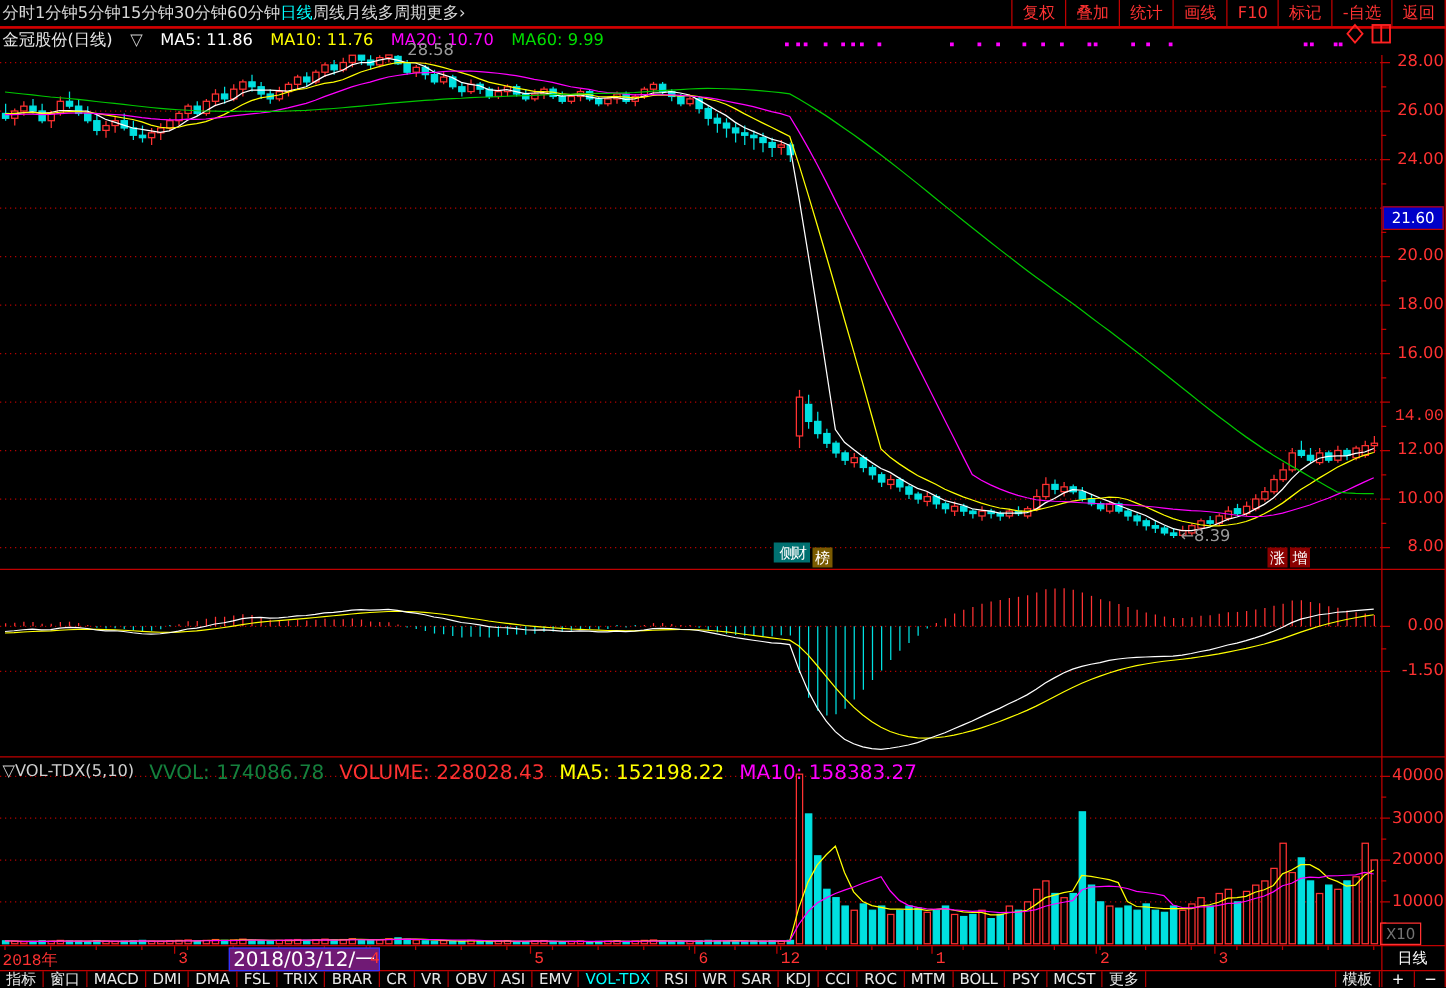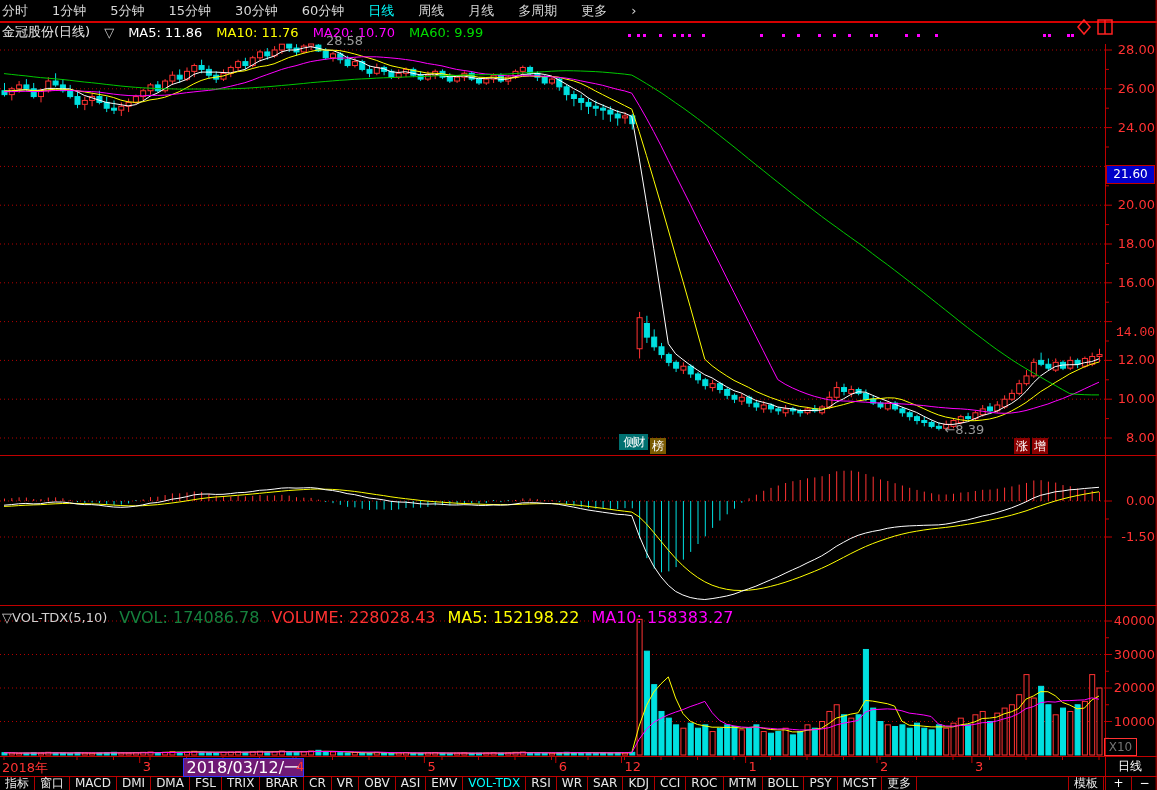--- a/index.html
+++ b/index.html
@@ -1,40 +1,40 @@
 <!DOCTYPE html>
 <html><head>
 <meta charset="utf-8">
 <style>
   html,body{margin:0;padding:0;background:#000;}
   #screen{position:relative;width:1157px;height:790px;background:#000;overflow:hidden;
           font-family:"DejaVu Sans","Liberation Sans",sans-serif;-webkit-font-smoothing:none;}
   
   #menubar{position:absolute;left:0;top:0;width:1157px;height:21px;border-bottom:2px solid #d40000;}
-  #menu-left{position:absolute;left:2px;top:0;height:21px;display:flex;align-items:center;gap:24px;}
+  #menu-left{position:absolute;left:2px;top:0;height:21px;display:flex;align-items:center;gap:0;}
   .mitem{color:#d8d8d8;font-size:13px;line-height:21px;white-space:nowrap;cursor:default;}
   .mitem.active{color:#00ffff;}
   #menu-right{position:absolute;right:1px;top:0;height:21px;display:flex;}
   .ritem{color:#ff3232;font-size:13px;line-height:21px;padding:0 8px;border-left:1px solid #c00000;white-space:nowrap;}
   
   #title-bar{position:absolute;left:2px;top:23px;height:18px;display:flex;gap:14px;align-items:center;}
   #title-bar span{font-size:13px;white-space:nowrap;}
   
   #chart-svg{position:absolute;left:0;top:0;}
   
   .axis-label{position:absolute;left:1108px;width:47px;text-align:right;color:#ff3232;font-size:13px;}
   .badge{position:absolute;left:1106px;width:47px;height:17px;background:#0000c8;border:1px solid #c00000;
          color:#ffffff;font-size:12px;text-align:center;line-height:17px;}
   .gray-label{position:absolute;color:#9a9a9a;font-size:13px;white-space:nowrap;}
   .flag{position:absolute;height:16px;color:#ffffff;font-size:12px;text-align:center;line-height:16px;overflow:hidden;}
   
   .phead{position:absolute;left:2px;display:flex;gap:12px;align-items:center;height:16px;}
   .phead span{font-size:13px;white-space:nowrap;}
   
-  .date-label{position:absolute;top:759px;color:#ff3232;font-size:13px;white-space:nowrap;}
+  .date-label{position:absolute;top:759px;color:#ff3232;font-size:13px;white-space:nowrap;font-family:Liberation Mono, monospace;}
   #sel-date{position:absolute;top:758px;height:17px;background:#701a75;border:1px solid #3333ff;
             color:#fff;font-size:16px;line-height:17px;padding:0 3px;white-space:nowrap;}
   
   #toolbar{position:absolute;left:0;top:777px;width:1104px;height:13px;display:flex;}
   .tb-item{color:#e8e8e8;font-size:12px;line-height:13px;padding:0 5px;border-right:1px solid #b00000;white-space:nowrap;}
   .tb-item.active{color:#00ffff;}
   .tb-fill{flex:1;}
   .rc{position:absolute;color:#fff;font-size:12px;text-align:center;}
   #x10-box{position:absolute;left:1104px;top:738px;width:31px;height:16px;border:1px solid #ff3232;
            color:#737373;font-size:12px;line-height:16px;text-align:center;}
@@ -796,20 +796,30 @@
         <div class="mitem">15分钟</div>
         <div class="mitem">30分钟</div>
         <div class="mitem">60分钟</div>
         <div class="mitem active">日线</div>
         <div class="mitem">周线</div>
         <div class="mitem">月线</div>
         <div class="mitem">多周期</div>
         <div class="mitem">更多</div>
         <div class="mitem">›</div>
       </div>
+    <div id="menu-right">
+        <div class="ritem">复权</div>
+        <div class="ritem">叠加</div>
+        <div class="ritem">统计</div>
+        <div class="ritem">画线</div>
+        <div class="ritem">F10</div>
+        <div class="ritem">标记</div>
+        <div class="ritem">-自选</div>
+        <div class="ritem">返回</div>
+      </div>
   </div>
 
   <div id="title-bar">
     <span style="color:#e8e8e8">金冠股份(日线)</span>
     <span style="color:#d0d0d0">▽</span>
   <div style="color: rgb(255, 255, 255); font-size: 13px;">MA5: 11.86</div>
       <div style="color: rgb(255, 255, 0); font-size: 13px;">MA10: 11.76</div>
       <div style="color: rgb(255, 0, 255); font-size: 13px;">MA20: 10.70</div>
       <div style="color: rgb(0, 221, 0); font-size: 13px;">MA60: 9.99</div>
     </div>

